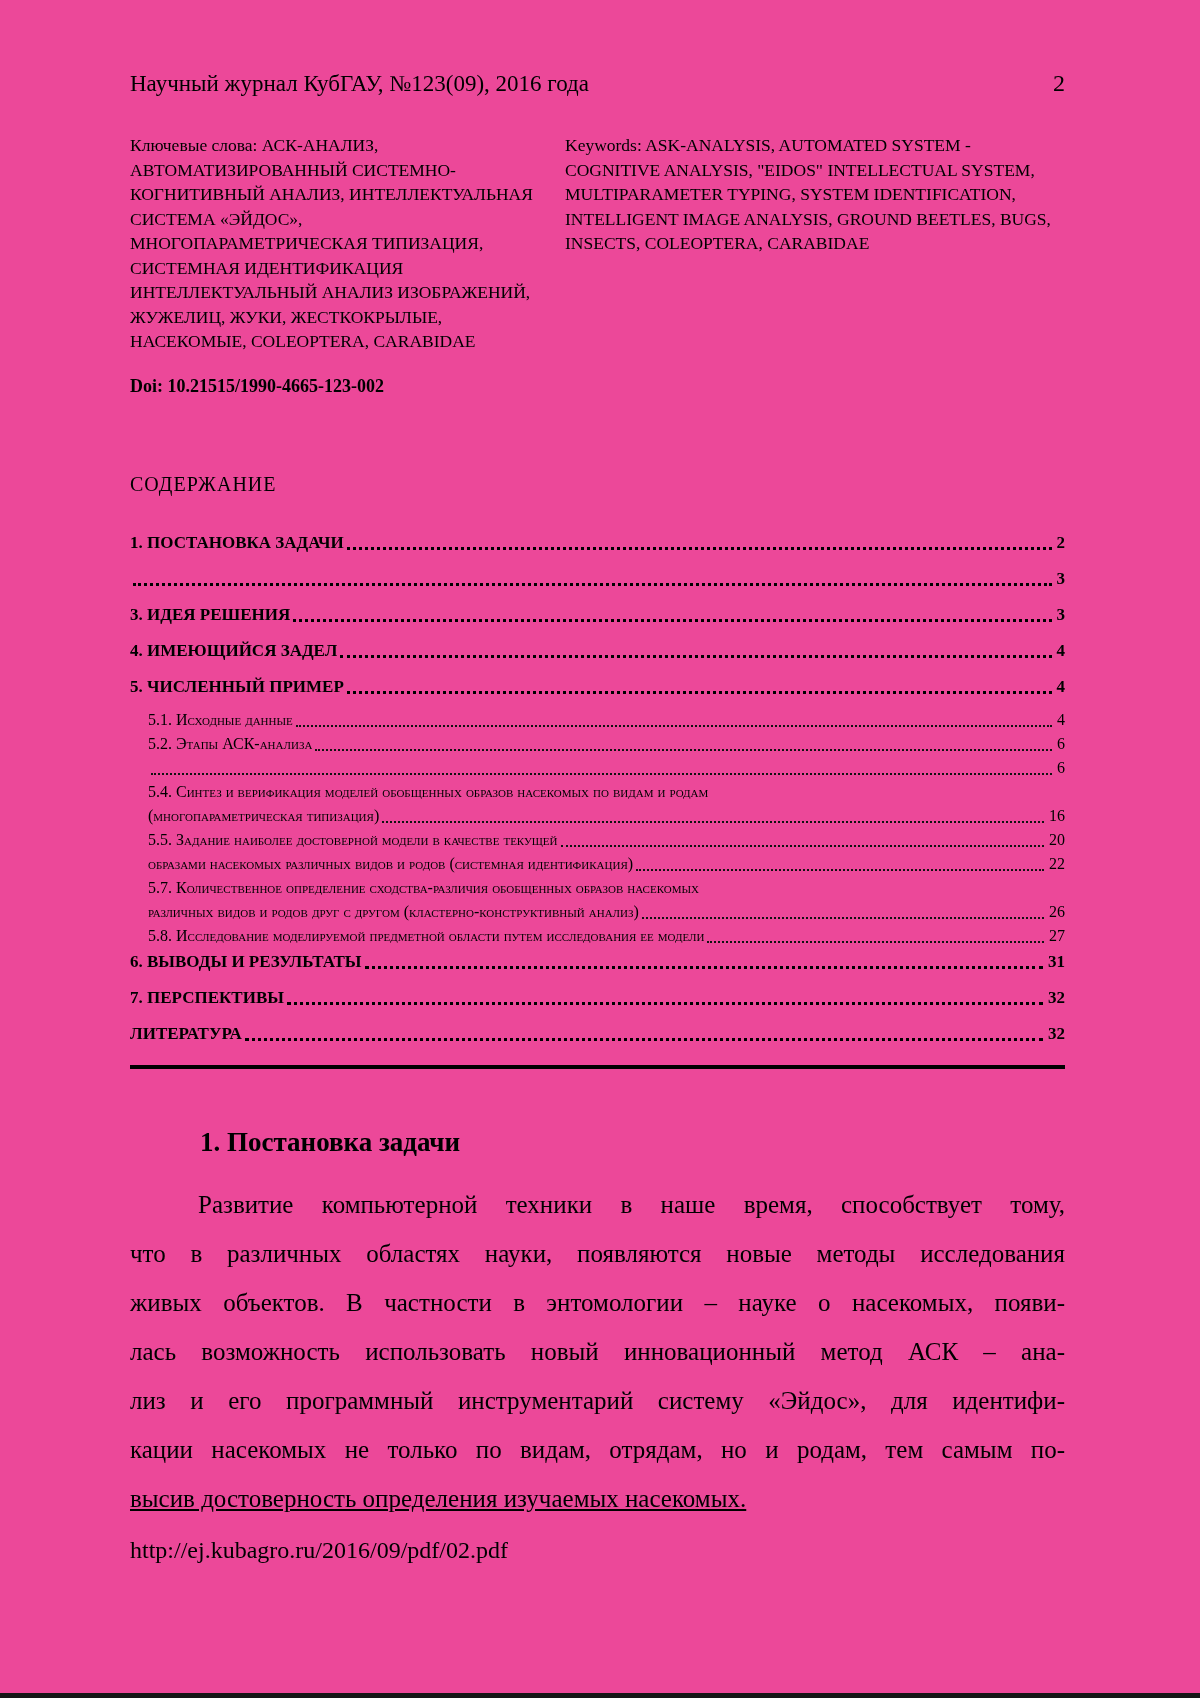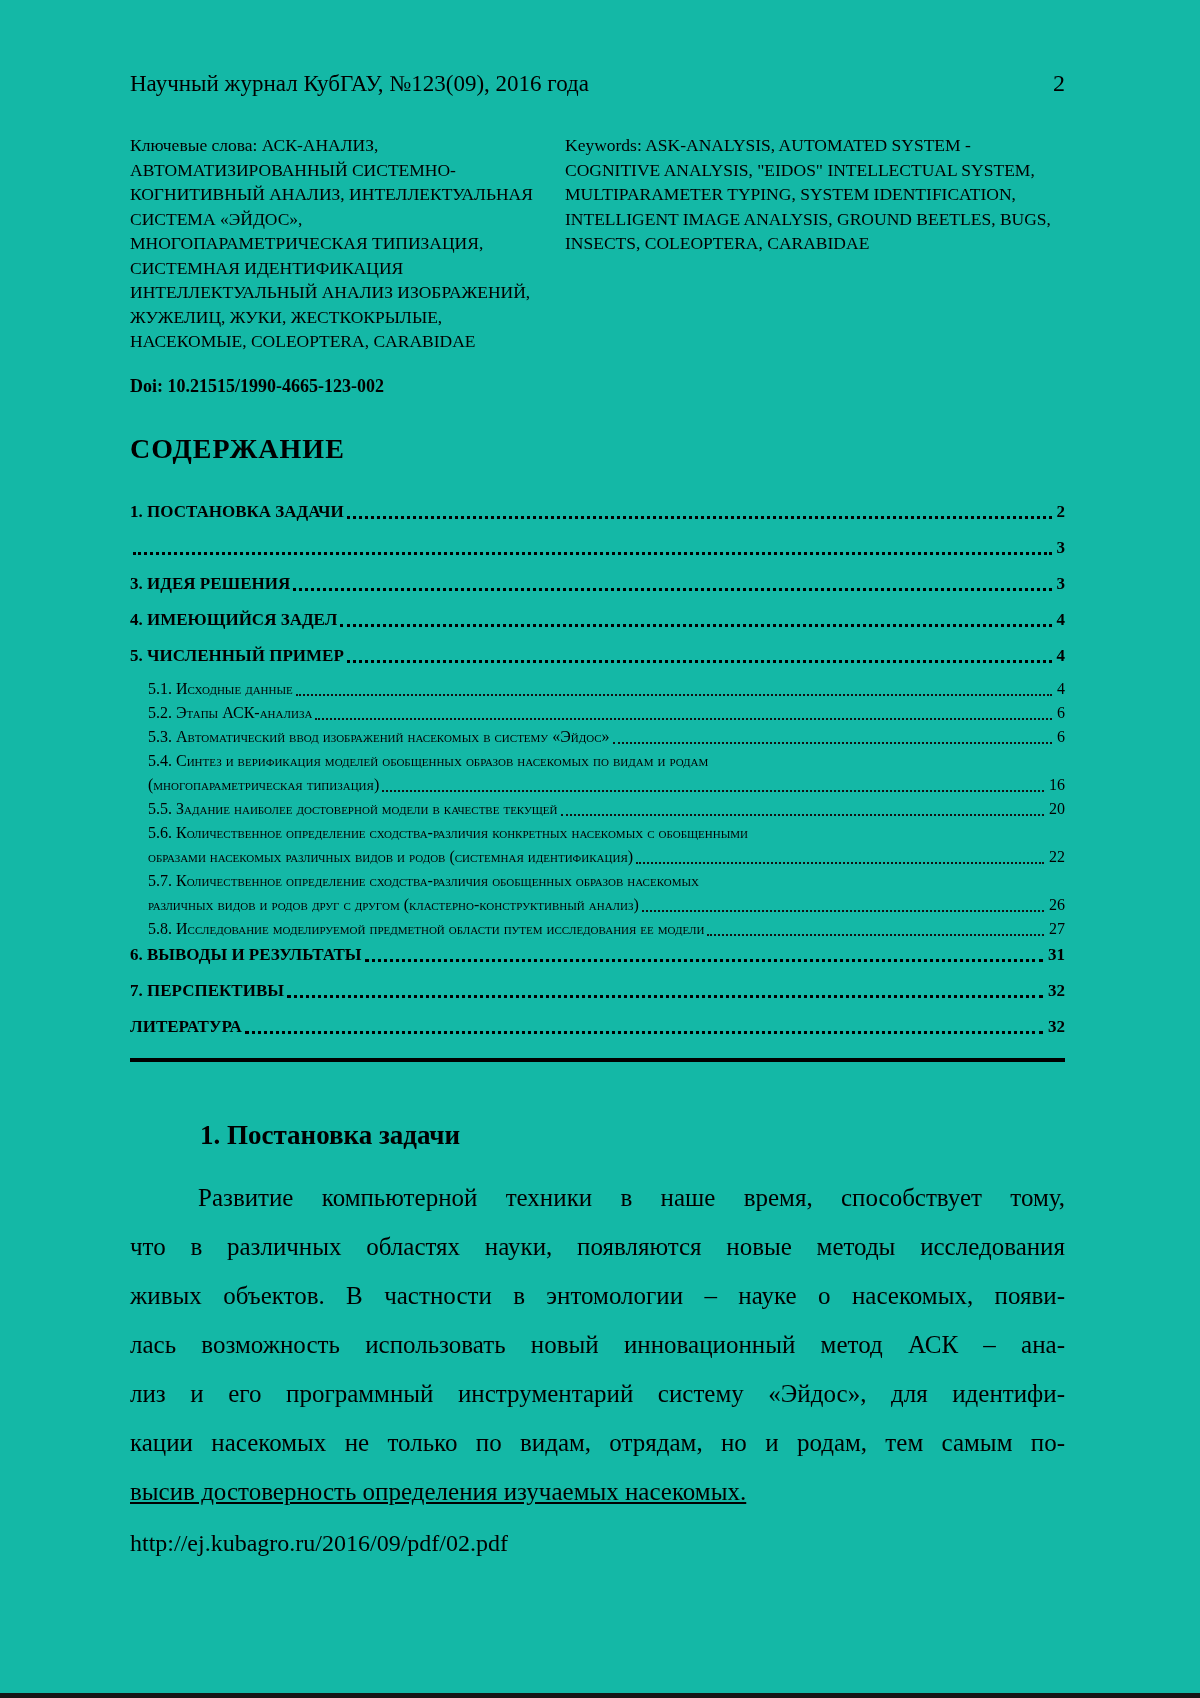--- a/index.html
+++ b/index.html
@@ -1,39 +1,39 @@
 <!DOCTYPE html>
 <html><head>
 <meta charset="utf-8">
 <style>
   html,body { margin:0; padding:0; background:#e8e8e8; }
   .page {
     position:relative; width:1200px; height:1698px; margin:0 auto;
-    background:#14b8a6; color:#000; overflow:hidden;
+    background:#ec4899; color:#000; overflow:hidden;
     font-family:"Liberation Serif", serif;
   }
   .content { padding:0 135px 0 130px; }
 
   
   .hdr { display:flex; justify-content:space-between; align-items:baseline;
          margin-top:70px; font-size:23px; }
   .hdr .pageno { font-size:24px; }
 
   
   .kw-wrap { display:flex; margin-top:36px; }
   .kw { font-size:17.5px; line-height:24.5px; }
   .kw.left  { width:435px; padding-right:30px; box-sizing:border-box; flex:none; }
   .kw.right { flex:1; }
 
   
   .doi { margin-top:22px; font-family:Liberation Serif, serif;
          font-weight:bold; font-size:18px; }
 
   
-  .toc-head { margin-top:36px; font-size:28px; font-weight:bold; letter-spacing:1px; }
+  .toc-head { margin-top:76px; font-size:20px; font-weight:normal; letter-spacing:1px; }
   .toc { margin-top:36px; }
   .toc-row { display:flex; align-items:flex-end; overflow:hidden; }
   .toc-text { white-space:nowrap; flex:0 1 auto; overflow:hidden; }
   .toc-leader { flex:1 1 12px; min-width:10px; margin:0 3px; align-self:flex-end; }
   .toc-page { flex:none; padding-left:2px; }
   .toc-main { font-weight:bold; font-size:17px; line-height:22px; margin-top:14px; }
   .toc-main .toc-leader { border-bottom:3px dotted #000; margin-bottom:4px; }
   .toc-main:first-child { margin-top:0; }
   .toc-sub { font-size:16px; line-height:20px; margin-top:4px;
              font-variant:small-caps; padding-left:18px; }
@@ -112,21 +112,20 @@
     <span class="toc-page">4</span>
   </div>
 
   <div class="toc-row toc-sub">
     <span class="toc-text">5.2. Этапы АСК-анализа</span>
     <span class="toc-leader"></span>
     <span class="toc-page">6</span>
   </div>
 
   <div class="toc-row toc-sub">
-    <span class="toc-text">5.3. Автоматический ввод изображений насекомых в систему «Эйдос»</span>
     <span class="toc-leader"></span>
     <span class="toc-page">6</span>
   </div>
 
   <div class="toc-row toc-sub">
     <span class="toc-text">5.4. Синтез и верификация моделей обобщенных образов насекомых по видам и родам</span>
 
   </div>
 
   <div class="toc-row toc-sub">
@@ -134,24 +133,20 @@
     <span class="toc-leader"></span>
     <span class="toc-page">16</span>
   </div>
 
   <div class="toc-row toc-sub">
     <span class="toc-text">5.5. Задание наиболее достоверной модели в качестве текущей</span>
     <span class="toc-leader"></span>
     <span class="toc-page">20</span>
   </div>
 
-  <div class="toc-row toc-sub">
-    <span class="toc-text">5.6. Количественное определение сходства-различия конкретных насекомых с обобщенными</span>
-
-  </div>
 
   <div class="toc-row toc-sub">
     <span class="toc-text">образами насекомых различных видов и родов (системная идентификация)</span>
     <span class="toc-leader"></span>
     <span class="toc-page">22</span>
   </div>
 
   <div class="toc-row toc-sub">
     <span class="toc-text">5.7. Количественное определение сходства-различия обобщенных образов насекомых</span>
 

